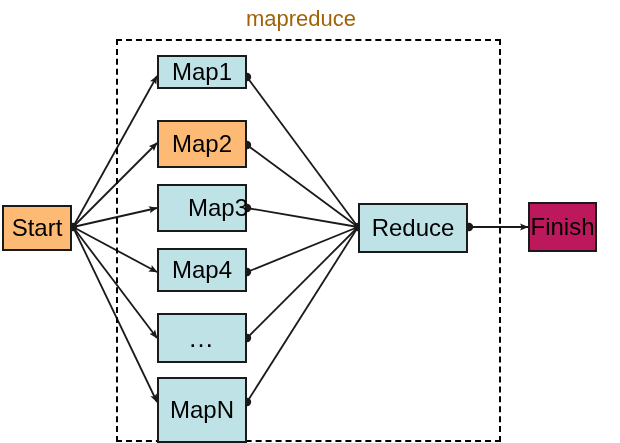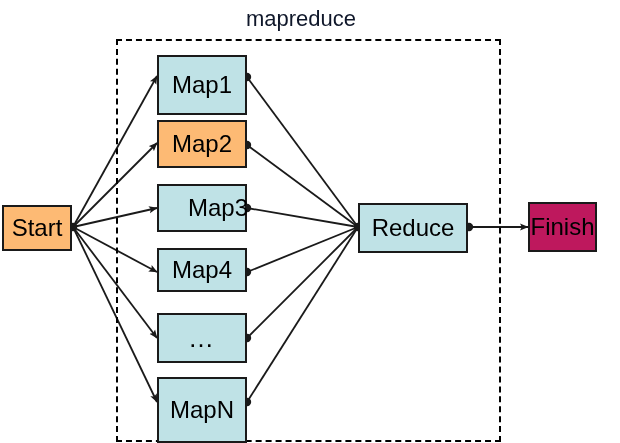--- a/index.html
+++ b/index.html
@@ -97,27 +97,27 @@
         <circle cx="247" cy="208" r="4.2" fill="#1a1a1a"></circle>
         <circle cx="247" cy="272" r="4.2" fill="#1a1a1a"></circle>
         <circle cx="247" cy="338" r="4.2" fill="#1a1a1a"></circle>
         <circle cx="247" cy="402" r="4.2" fill="#1a1a1a"></circle>
         <circle cx="358" cy="227" r="4.2" fill="#1a1a1a"></circle>
         <circle cx="469" cy="227" r="4.2" fill="#1a1a1a"></circle>
       </g>
   </svg>
 
   <div class="group-box" style="left: 116px; top: 39px; width: 385px; height: 403px; border-color: rgb(0, 0, 0);"></div>
-  <div class="group-title" style="left: 236px; top: 8px; width: 130px; color: #0f172a;">mapreduce</div>
+  <div class="group-title" style="left: 236px; top: 8px; width: 130px; color: #a16207;">mapreduce</div>
 
   <div id="nodes">
       <div class="node" style="left: 2px; top: 205px; width: 70px; height: 46px; background: #fdba74; border-color: rgb(26, 26, 26);">
         <span class="node-label">Start</span>
       </div>
-      <div class="node" style="left: 157px; top: 55px; width: 90px; height: 60px; background: rgb(191, 226, 230); border-color: rgb(26, 26, 26);">
+      <div class="node" style="left: 157px; top: 55px; width: 90px; height: 34px; background: rgb(191, 226, 230); border-color: rgb(26, 26, 26);">
         <span class="node-label">Map1</span>
       </div>
       <div class="node" style="left: 157px; top: 120px; width: 90px; height: 48px; background: #fdba74; border-color: rgb(26, 26, 26);">
         <span class="node-label">Map2</span>
       </div>
       <div class="node" style="left: 157px; top: 184px; width: 90px; height: 48px; background: rgb(191, 226, 230); border-color: rgb(26, 26, 26); padding-left: 32px;">
         <span class="node-label">Map3</span>
       </div>
       <div class="node" style="left: 157px; top: 248px; width: 90px; height: 44px; background: rgb(191, 226, 230); border-color: rgb(26, 26, 26);">
         <span class="node-label">Map4</span>

